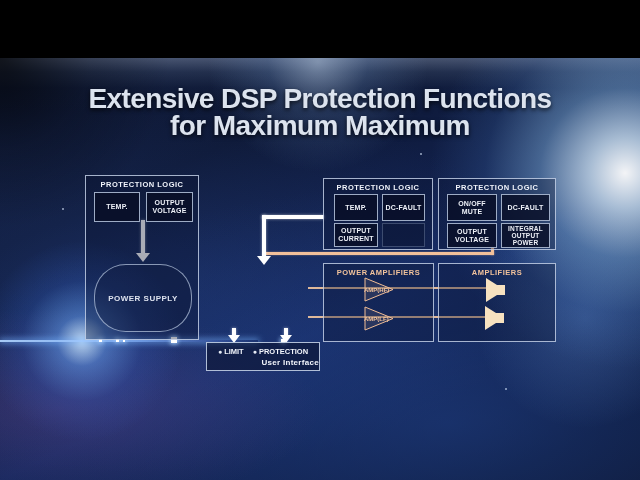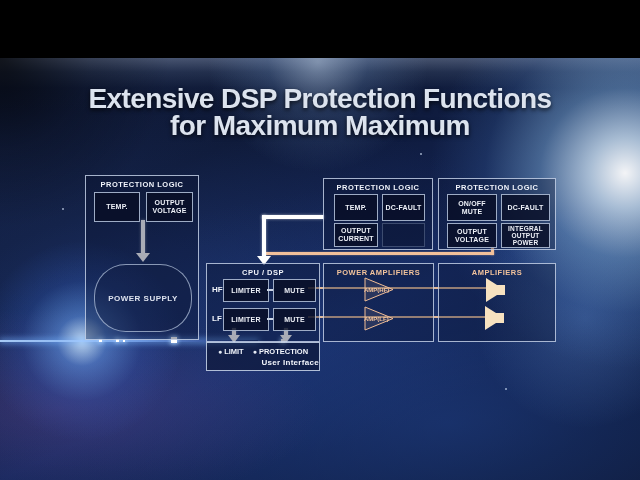--- a/index.html
+++ b/index.html
@@ -127,31 +127,20 @@
   </div>
 
   <div class="grp" style="left:438px;top:120px;width:116px;height:70px;">
     <div class="grp-header">PROTECTION LOGIC</div>
     <div class="inner" style="left:8px;top:15px;width:48px;height:25px;">ON/OFF MUTE</div>
     <div class="inner" style="left:62px;top:15px;width:47px;height:25px;">DC-FAULT</div>
     <div class="inner" style="left:8px;top:44px;width:48px;height:23px;">OUTPUT VOLTAGE</div>
     <div class="inner small3" style="left:62px;top:44px;width:47px;height:23px;">INTEGRAL OUTPUT POWER</div>
   </div>
 
-  <div class="grp" style="left:206px;top:205px;width:112px;height:77px;">
-    <div class="grp-header">CPU / DSP</div>
-    <div class="row-label" style="left:5px;top:21px;">HF</div>
-    <div class="inner" style="left:16px;top:15px;width:44px;height:21px;">LIMITER</div>
-    <div class="dash" style="left:60px;top:25px;"></div>
-    <div class="inner" style="left:66px;top:15px;width:41px;height:21px;">MUTE</div>
-    <div class="row-label" style="left:5px;top:50px;">LF</div>
-    <div class="inner" style="left:16px;top:44px;width:44px;height:21px;">LIMITER</div>
-    <div class="dash" style="left:60px;top:54px;"></div>
-    <div class="inner" style="left:66px;top:44px;width:41px;height:21px;">MUTE</div>
-  </div>
 
   <div class="grp" style="left:323px;top:205px;width:109px;height:77px;">
     <div class="grp-header peach">POWER AMPLIFIERS</div>
     <svg class="amp-svg" style="left:39px;top:13px;" width="34" height="25" viewBox="0 0 34 25">
       <polygon points="2,1 30,12.5 2,24" fill="rgba(242,195,156,0.10)" stroke="#f0bd96" stroke-width="1"></polygon>
       <text x="1" y="15" font-size="6" font-weight="bold" fill="#f2c39c" font-family="Liberation Sans, sans-serif">AMP(HF)</text>
     </svg>
     <svg class="amp-svg" style="left:39px;top:42px;" width="34" height="25" viewBox="0 0 34 25">
       <polygon points="2,1 30,12.5 2,24" fill="rgba(242,195,156,0.10)" stroke="#f0bd96" stroke-width="1"></polygon>
       <text x="1" y="15" font-size="6" font-weight="bold" fill="#f2c39c" font-family="Liberation Sans, sans-serif">AMP(LF)</text>

